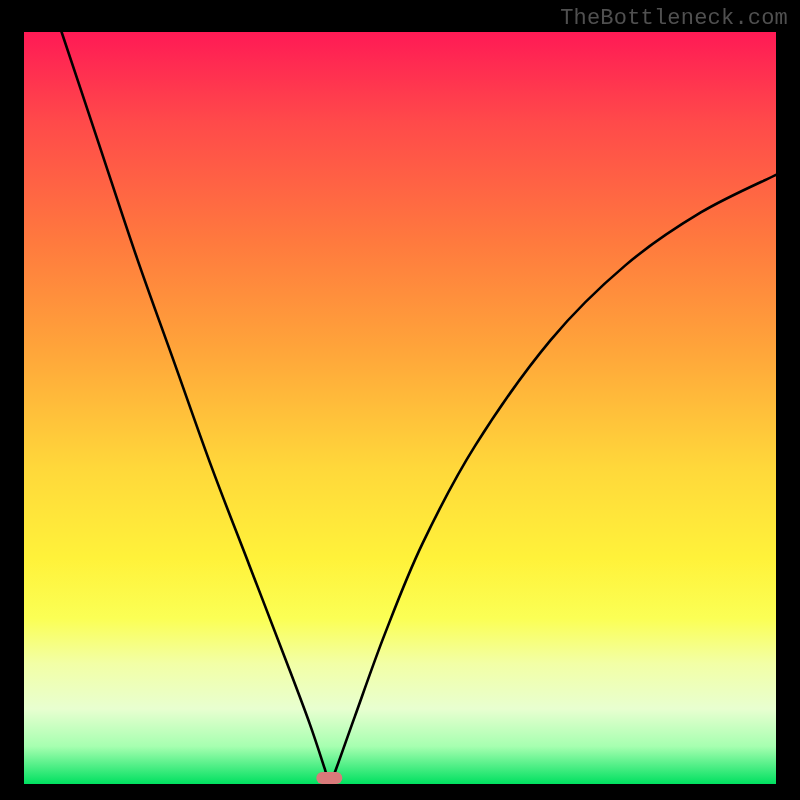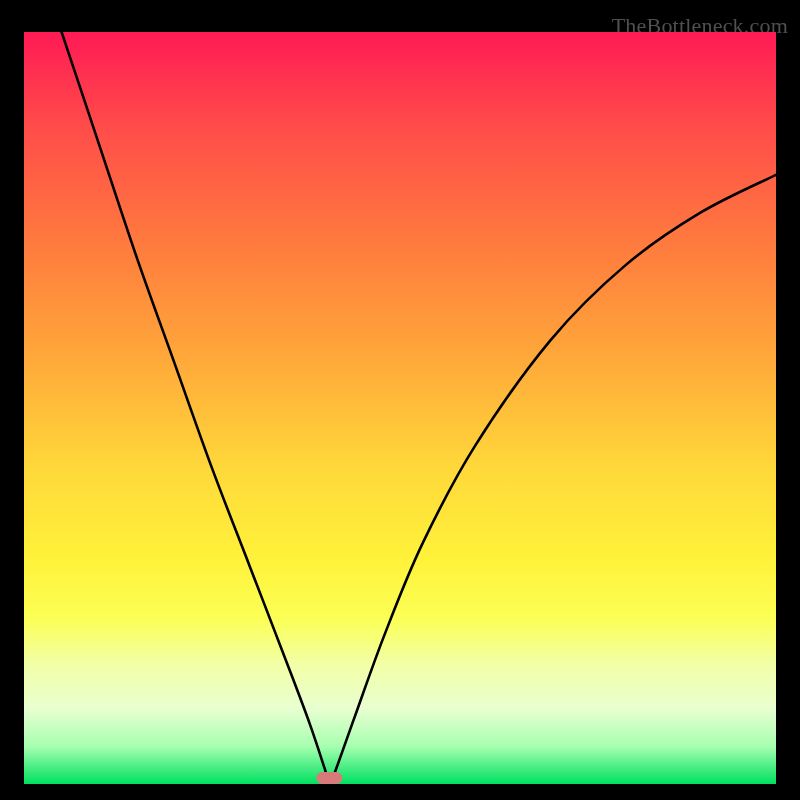--- a/index.html
+++ b/index.html
@@ -5,23 +5,23 @@
   * { margin: 0; padding: 0; box-sizing: border-box; }
   html, body { width: 800px; height: 800px; overflow: hidden; background: #000; }
   .outer {
     width: 800px;
     height: 800px;
     background: #000;
     position: relative;
   }
   .watermark {
     position: absolute;
-    top: 13px;
+    top: 6px;
     right: 12px;
-    font-family: Liberation Serif, serif;
+    font-family: Liberation Mono, monospace;
     font-size: 22px;
     color: #505050;
     font-weight: 500;
     letter-spacing: 0.2px;
   }
   .plot {
     position: absolute;
     left: 24px;
     top: 32px;
     width: 752px;

